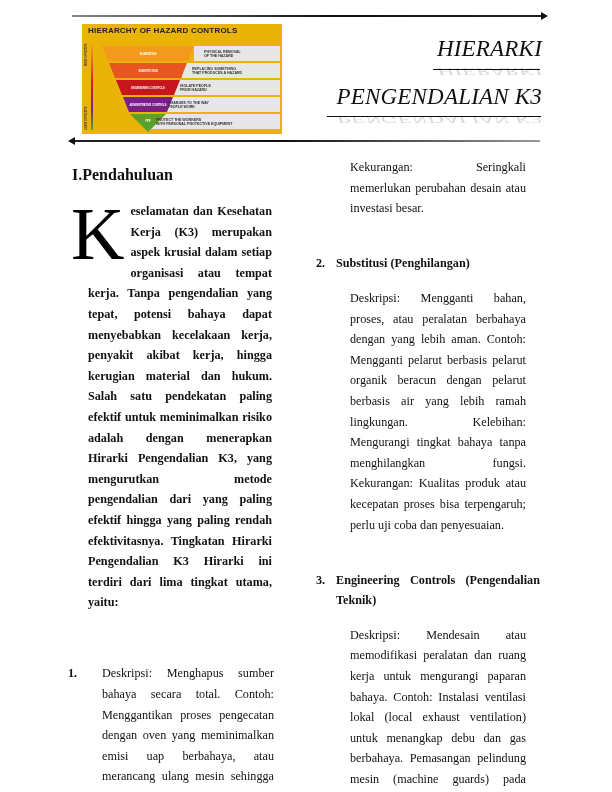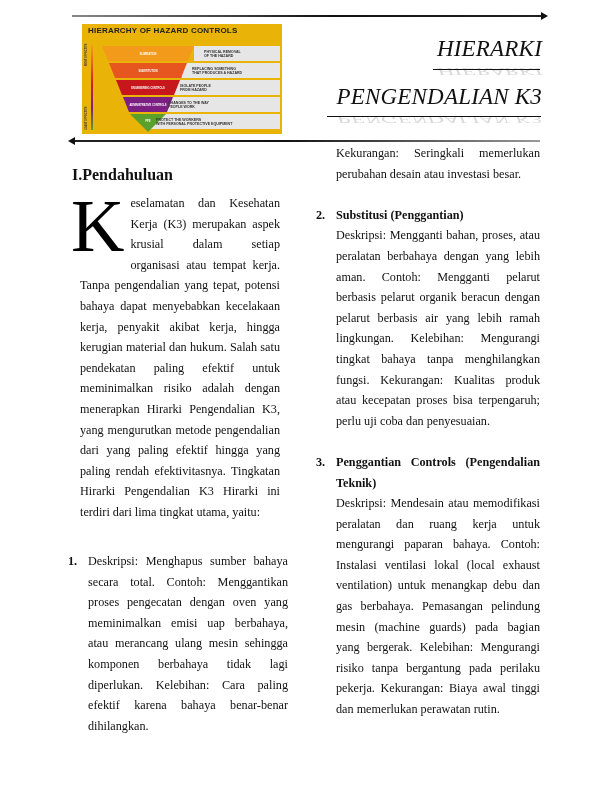--- a/index.html
+++ b/index.html
@@ -31,27 +31,27 @@
   .rule-1 { left: 433px; top: 69px; width: 107px; }
   .rule-2 { left: 327px; top: 116px; width: 214px; }
 
   
   .col { position: absolute; font-size: 12.2px; line-height: 20.6px; text-align: justify; }
   .col-left { left: 72px; top: 165px; width: 216px; }
   .col-right { left: 320px; top: 143px; width: 220px; }
 
   .section-heading { font-weight: bold; font-size: 16px; margin: 0; line-height: 20px; }
   .dropcap { float: left; font-size: 74px; line-height: 60px; height: 62px; margin: 3px 6px 0 -1px; font-family: "Liberation Serif", serif; color: #000; }
-  .intro p { margin: 8px; }
+  .intro p { margin: 16px; font-weight: bold; }
   .blank { height: 20.6px; }
 
   .list-item { position: relative; padding-left: 16px; }
   .list-num { position: absolute; left: -4px; top: 0; font-weight: bold; }
   .item-title { font-weight: bold; text-align: justify; }
-  .item-body { margin: 0; }
+  .item-body { margin: 14px; }
 </style>
 </head>
 <body>
 
 <div class="arrow-top"></div>
 <div class="arrow-bottom"></div>
 
 <div class="figure">
   <div class="fig-title">HIERARCHY OF HAZARD CONTROLS</div>
   <svg class="fig-svg" width="200" height="98" viewBox="0 0 200 98">
@@ -119,22 +119,22 @@
   </div>
 </div>
 
 <div class="col col-right">
   <div class="list-item">
     <p class="item-body">Kekurangan: Seringkali memerlukan perubahan desain atau investasi besar.</p>
   </div>
   <div class="blank"></div>
   <div class="list-item">
     <span class="list-num">2.</span>
-    <div class="item-title">Substitusi (Penggantian)</div>
+    <div class="item-title">Substitusi (Penghilangan)</div>
     <p class="item-body">Deskripsi: Mengganti bahan, proses, atau peralatan berbahaya dengan yang lebih aman. Contoh: Mengganti pelarut berbasis pelarut organik beracun dengan pelarut berbasis air yang lebih ramah lingkungan. Kelebihan: Mengurangi tingkat bahaya tanpa menghilangkan fungsi. Kekurangan: Kualitas produk atau kecepatan proses bisa terpengaruh; perlu uji coba dan penyesuaian.</p>
   </div>
   <div class="blank"></div>
   <div class="list-item">
     <span class="list-num">3.</span>
-    <div class="item-title">Penggantian Controls (Pengendalian Teknik)</div>
+    <div class="item-title">Engineering Controls (Pengendalian Teknik)</div>
     <p class="item-body">Deskripsi: Mendesain atau memodifikasi peralatan dan ruang kerja untuk mengurangi paparan bahaya. Contoh: Instalasi ventilasi lokal (local exhaust ventilation) untuk menangkap debu dan gas berbahaya. Pemasangan pelindung mesin (machine guards) pada bagian yang bergerak. Kelebihan: Mengurangi risiko tanpa bergantung pada perilaku pekerja. Kekurangan: Biaya awal tinggi dan memerlukan perawatan rutin.</p>
   </div>
 </div>
 
 </body></html>

